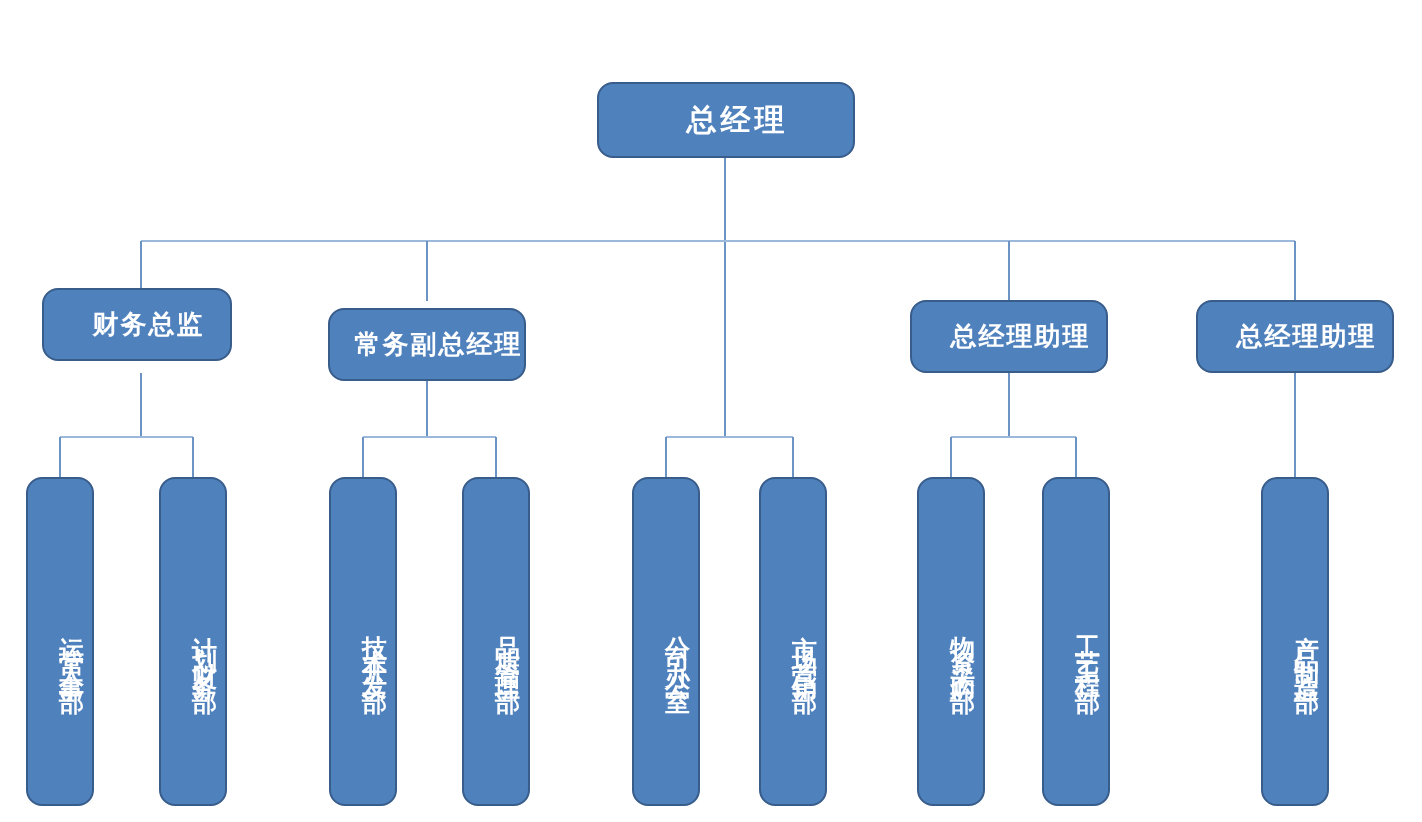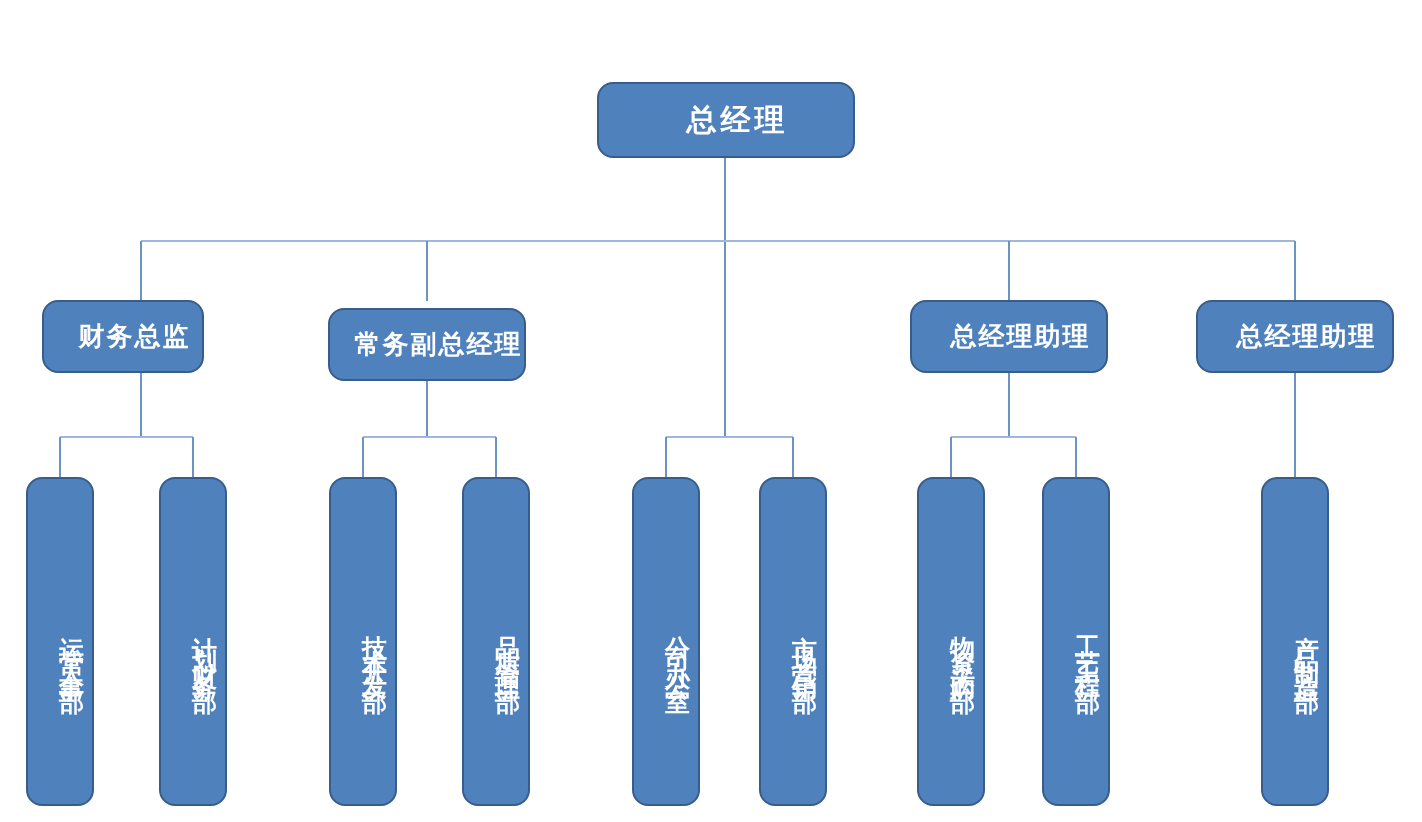--- a/index.html
+++ b/index.html
@@ -81,21 +81,21 @@
 
   <div class="vline" style="left:1008px;top:373px;height:65px;"></div>
   <div class="hline" style="left:951px;top:436px;width:125px;"></div>
   <div class="vline" style="left:950px;top:437px;height:41px;"></div>
   <div class="vline" style="left:1075px;top:437px;height:41px;"></div>
 
   <div class="vline" style="left:1294px;top:373px;height:105px;"></div>
 
   <div class="node root-node" style="left:597px;top:82px;width:258px;height:76px;">总经理</div>
 
-  <div class="node exec-node" style="left:42px;top:300px;width:162px;height:73px;">财务总监</div>
+  <div class="node exec-node" style="left:42px;top:288px;width:190px;height:73px;">财务总监</div>
   <div class="node exec-node" style="left:328px;top:300px;width:198px;height:73px;margin-top:8px;">常务副总经理</div>
   <div class="node exec-node" style="left:910px;top:300px;width:198px;height:73px;">总经理助理</div>
   <div class="node exec-node" style="left:1196px;top:300px;width:198px;height:73px;">总经理助理</div>
 
   <div class="node dept-node" style="left:26px;top:477px;width:68px;height:329px;">运营人事部</div>
   <div class="node dept-node" style="left:159px;top:477px;width:68px;height:329px;">计划财务部</div>
   <div class="node dept-node" style="left:329px;top:477px;width:68px;height:329px;">技术开发部</div>
   <div class="node dept-node" style="left:462px;top:477px;width:68px;height:329px;">品质管理部</div>
   <div class="node dept-node" style="left:632px;top:477px;width:68px;height:329px;">公司办公室</div>
   <div class="node dept-node" style="left:759px;top:477px;width:68px;height:329px;">市场营销部</div>

